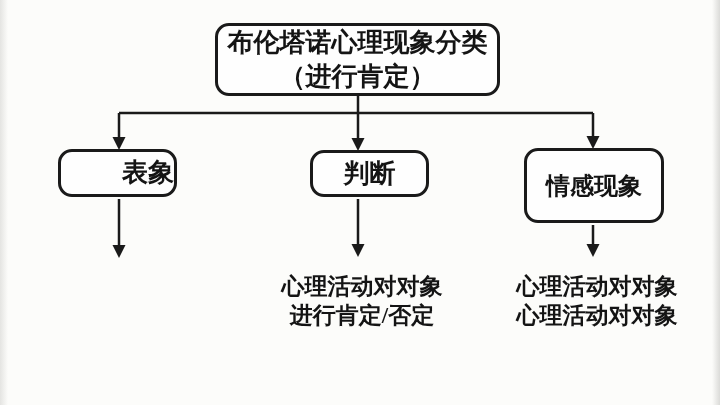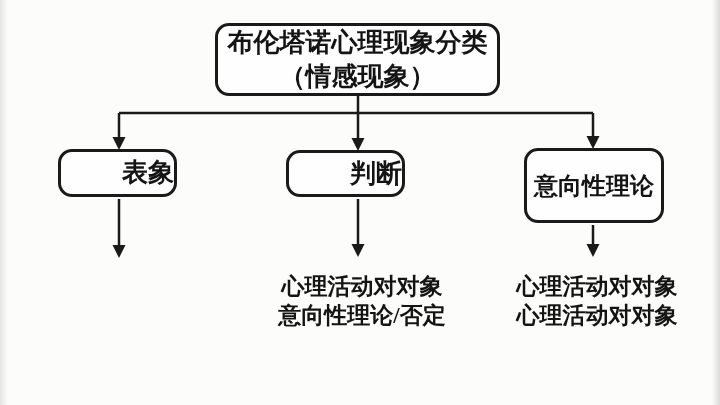--- a/index.html
+++ b/index.html
@@ -29,21 +29,21 @@
     flex-direction: column;
     align-items: center;
     justify-content: center;
     font-weight: 700;
     color: var(--text, #141414);
     text-align: center;
     white-space: nowrap;
   }
   .node-root   { left: 215px; top: 23px;  width: 285px; height: 73px; font-size: 26px; line-height: 34px; }
   .node-left   { left: 58px;  top: 149px; width: 119px; height: 48px; font-size: 26px; line-height: 30px; align-items: flex-end; }
-  .node-middle { left: 286px; top: 150px; width: 119px; height: 47px; font-size: 26px; line-height: 30px; align-items: flex-end; }
+  .node-middle { left: 310px; top: 150px; width: 119px; height: 47px; font-size: 26px; line-height: 30px; }
   .node-right  { left: 524px; top: 148px; width: 140px; height: 75px; font-size: 24px; line-height: 32px; }
   .desc {
     position: absolute;
     top: 272px;
     width: 200px;
     font-size: 23px;
     line-height: 29px;
     font-weight: 700;
     color: var(--text, #141414);
     text-align: center;
@@ -75,39 +75,39 @@
     <path d="M119 199 V246"></path>
     <polygon points="112.5,245 125.5,245 119,258"></polygon>
     <path d="M358 199 V245"></path>
     <polygon points="351.5,244 364.5,244 358,257"></polygon>
     <path d="M593 225 V245"></path>
     <polygon points="586.5,244 599.5,244 593,257"></polygon>
   </svg>
 
   <div class="node node-root">
     <span>布伦塔诺心理现象分类</span>
-    <span>（情感现象）</span>
+    <span>（进行肯定）</span>
   </div>
 
   <div class="node node-left">
     <span>表象</span>
   </div>
 
   <div class="node node-middle">
     <span>判断</span>
   </div>
 
   <div class="node node-right">
-    <span>意向性理论</span>
+    <span>情感现象</span>
   </div>
 
 
   <div class="desc desc-middle">
     <span>心理活动对对象</span>
-    <span>意向性理论/否定</span>
+    <span>进行肯定/否定</span>
   </div>
 
   <div class="desc desc-right">
     <span>心理活动对对象</span>
     <span>心理活动对对象</span>
   </div>
 
   <div class="edge-shade left"></div>
   <div class="edge-shade right"></div>
 

